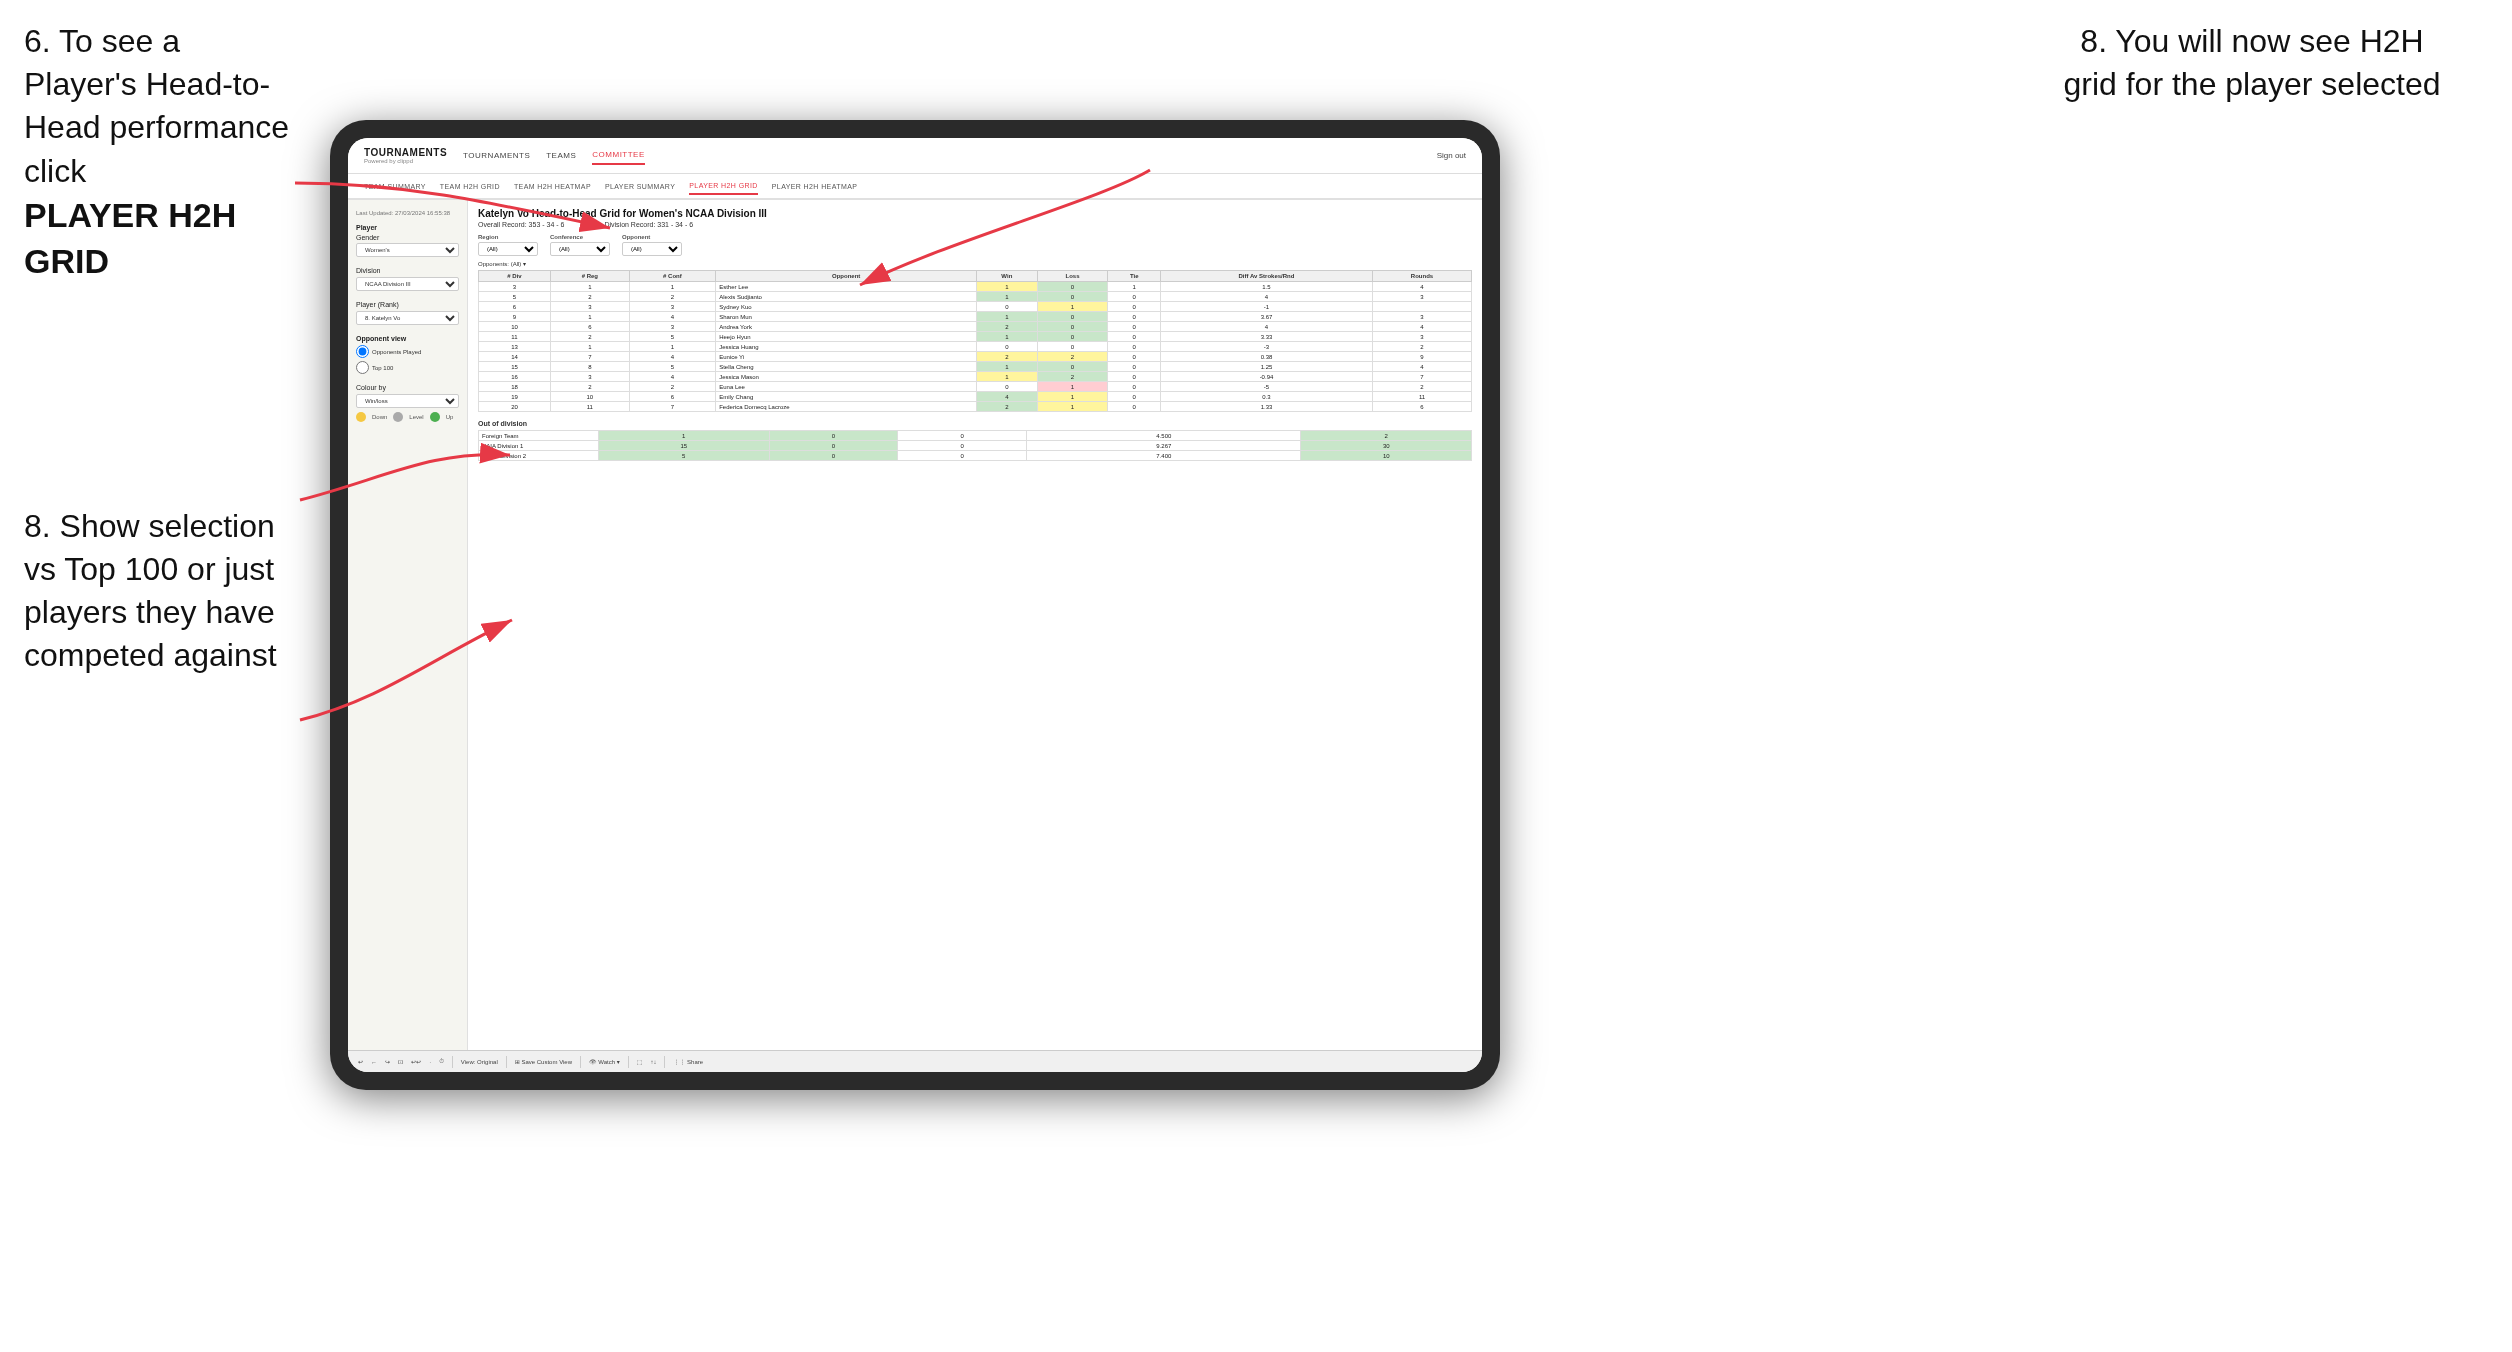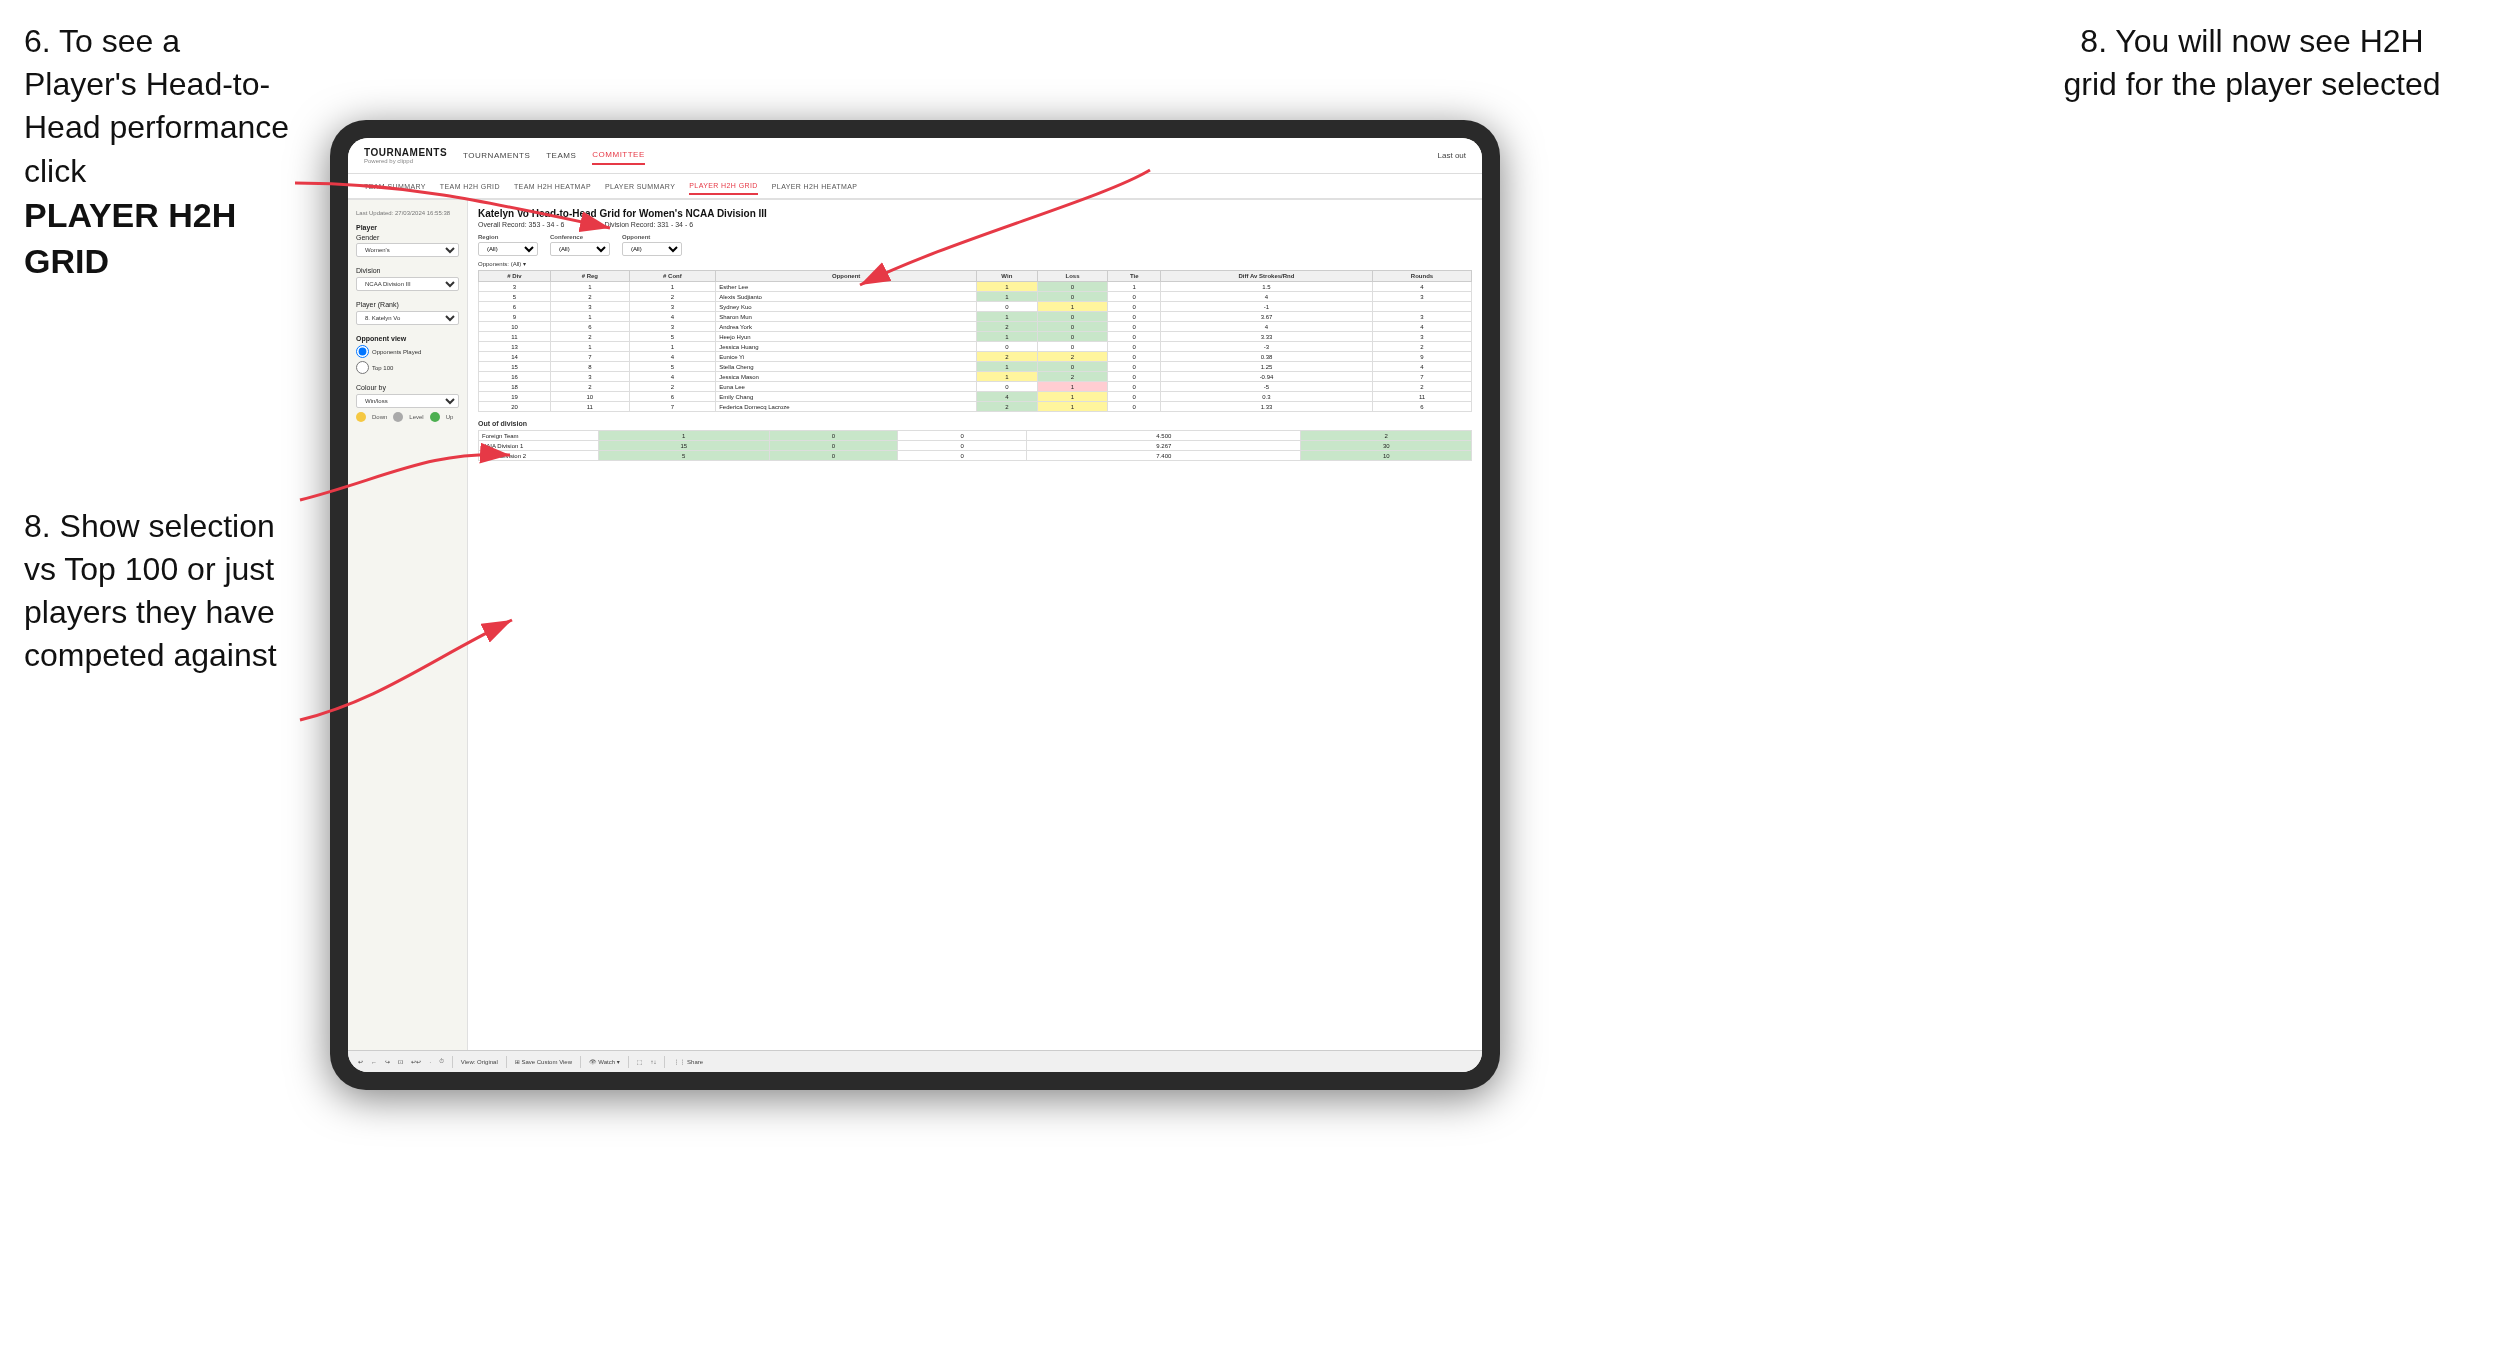--- a/index.html
+++ b/index.html
@@ -349,21 +349,21 @@
       <div class="logo-area">
         <span class="logo-text">TOURNAMENTS</span>
         <span class="logo-sub">Powered by clippd</span>
       </div>
       <div class="nav-items">
         <span class="nav-item">TOURNAMENTS</span>
         <span class="nav-item">TEAMS</span>
         <span class="nav-item active">COMMITTEE</span>
       </div>
       <div class="nav-right">
-        <span>Last out</span>
+        <span>Sign out</span>
       </div>
     </div>
 
     <div class="sub-nav">
       <span class="sub-nav-item">TEAM SUMMARY</span>
       <span class="sub-nav-item">TEAM H2H GRID</span>
       <span class="sub-nav-item">TEAM H2H HEATMAP</span>
       <span class="sub-nav-item">PLAYER SUMMARY</span>
       <span class="sub-nav-item active">PLAYER H2H GRID</span>
       <span class="sub-nav-item">PLAYER H2H HEATMAP</span>

